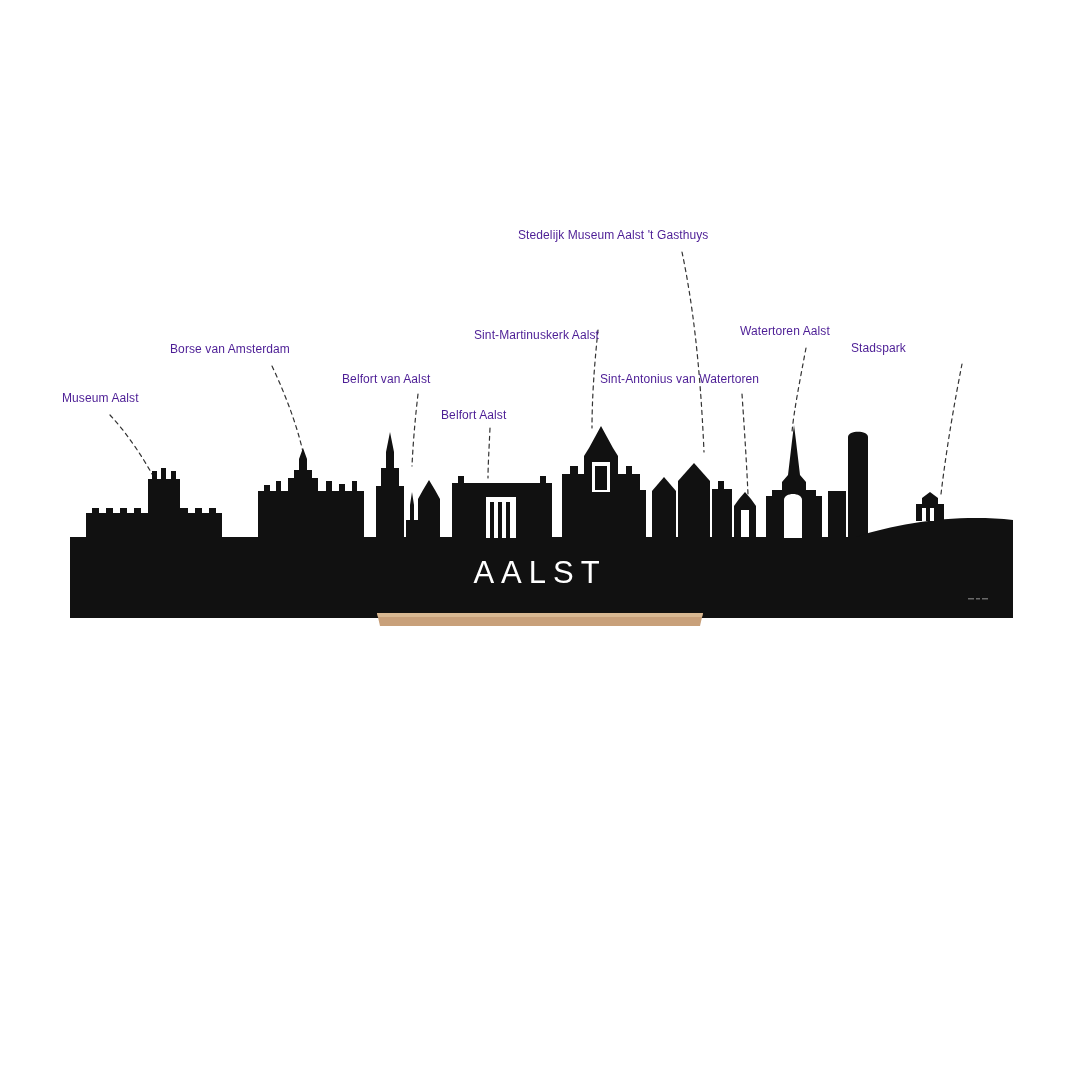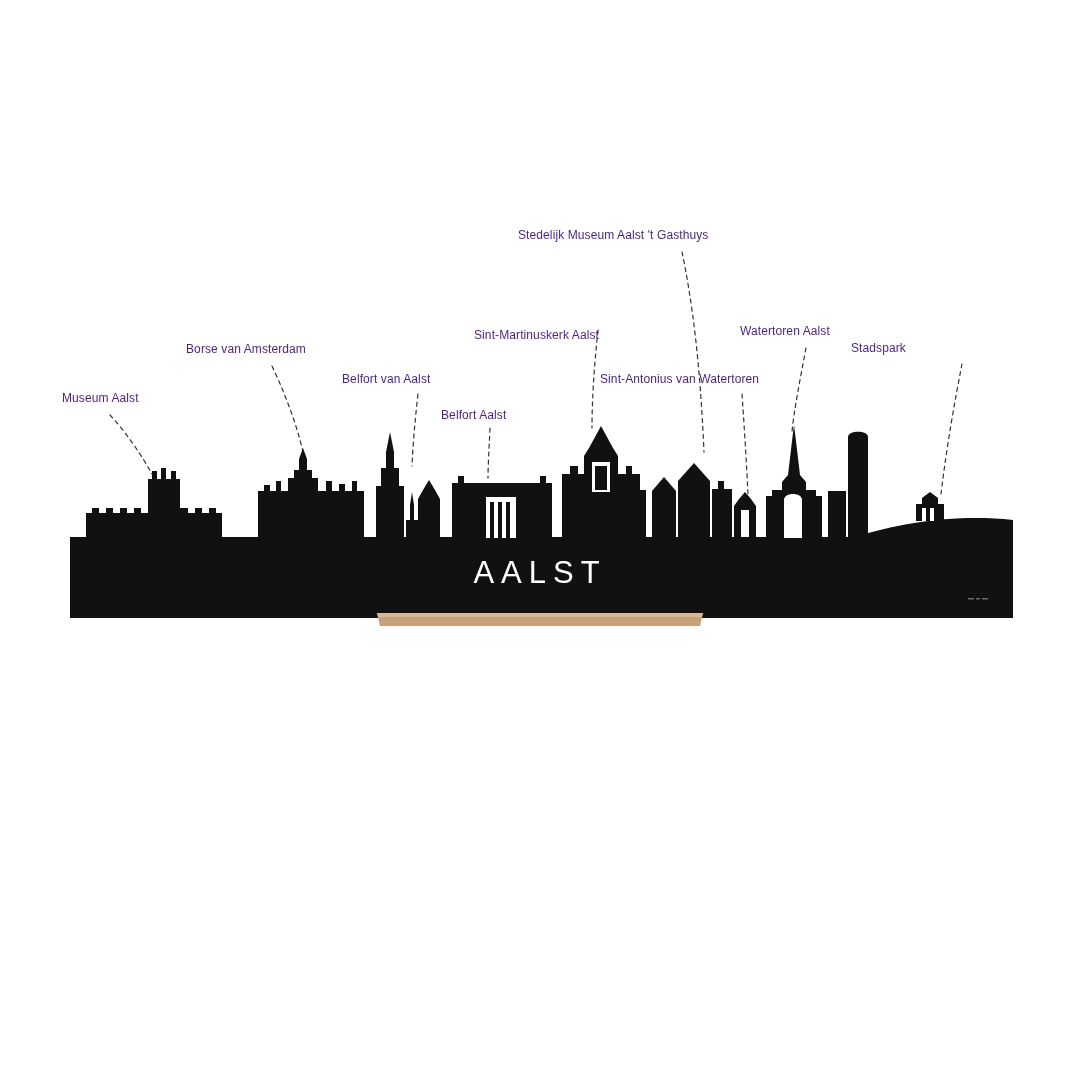--- a/index.html
+++ b/index.html
@@ -102,21 +102,21 @@
 
     <text class="product-title" x="540" y="583" text-anchor="middle">AALST</text>
 
     <path d="M377 613 L703 613 L700 626 L380 626 Z" fill="#c8a07a"></path>
     <path d="M377 613 L703 613 L702 617 L378 617 Z" fill="#d8b892"></path>
 
     <path d="M968 598 l6 0 l0 1.5 l-6 0 Z M976 598 l4 0 l0 1.5 l-4 0 Z M982 598 l6 0 l0 1.5 l-6 0 Z" fill="#6a6a6a"></path>
   </svg>
 
   <div class="callout-label" style="left:62px; top:391px;">Museum Aalst</div>
-  <div class="callout-label" style="left:186px; top:342px;text-align:right;">Borse van Amsterdam</div>
+  <div class="callout-label" style="left:170px; top:342px;text-align:right;">Borse van Amsterdam</div>
   <div class="callout-label" style="left:342px; top:372px;">Belfort van Aalst</div>
   <div class="callout-label" style="left:441px; top:408px;">Belfort Aalst</div>
   <div class="callout-label" style="left:474px; top:306px;margin-top:22px;">Sint-Martinuskerk Aalst</div>
   <div class="callout-label" style="left:518px; top:228px;">Stedelijk Museum Aalst 't Gasthuys</div>
   <div class="callout-label" style="left:600px; top:372px;">Sint-Antonius van Watertoren</div>
   <div class="callout-label" style="left:740px; top:324px;">Watertoren Aalst</div>
   <div class="callout-label" style="left:851px; top:341px;text-align:center;">Stadspark</div>
 
 </div>
 

